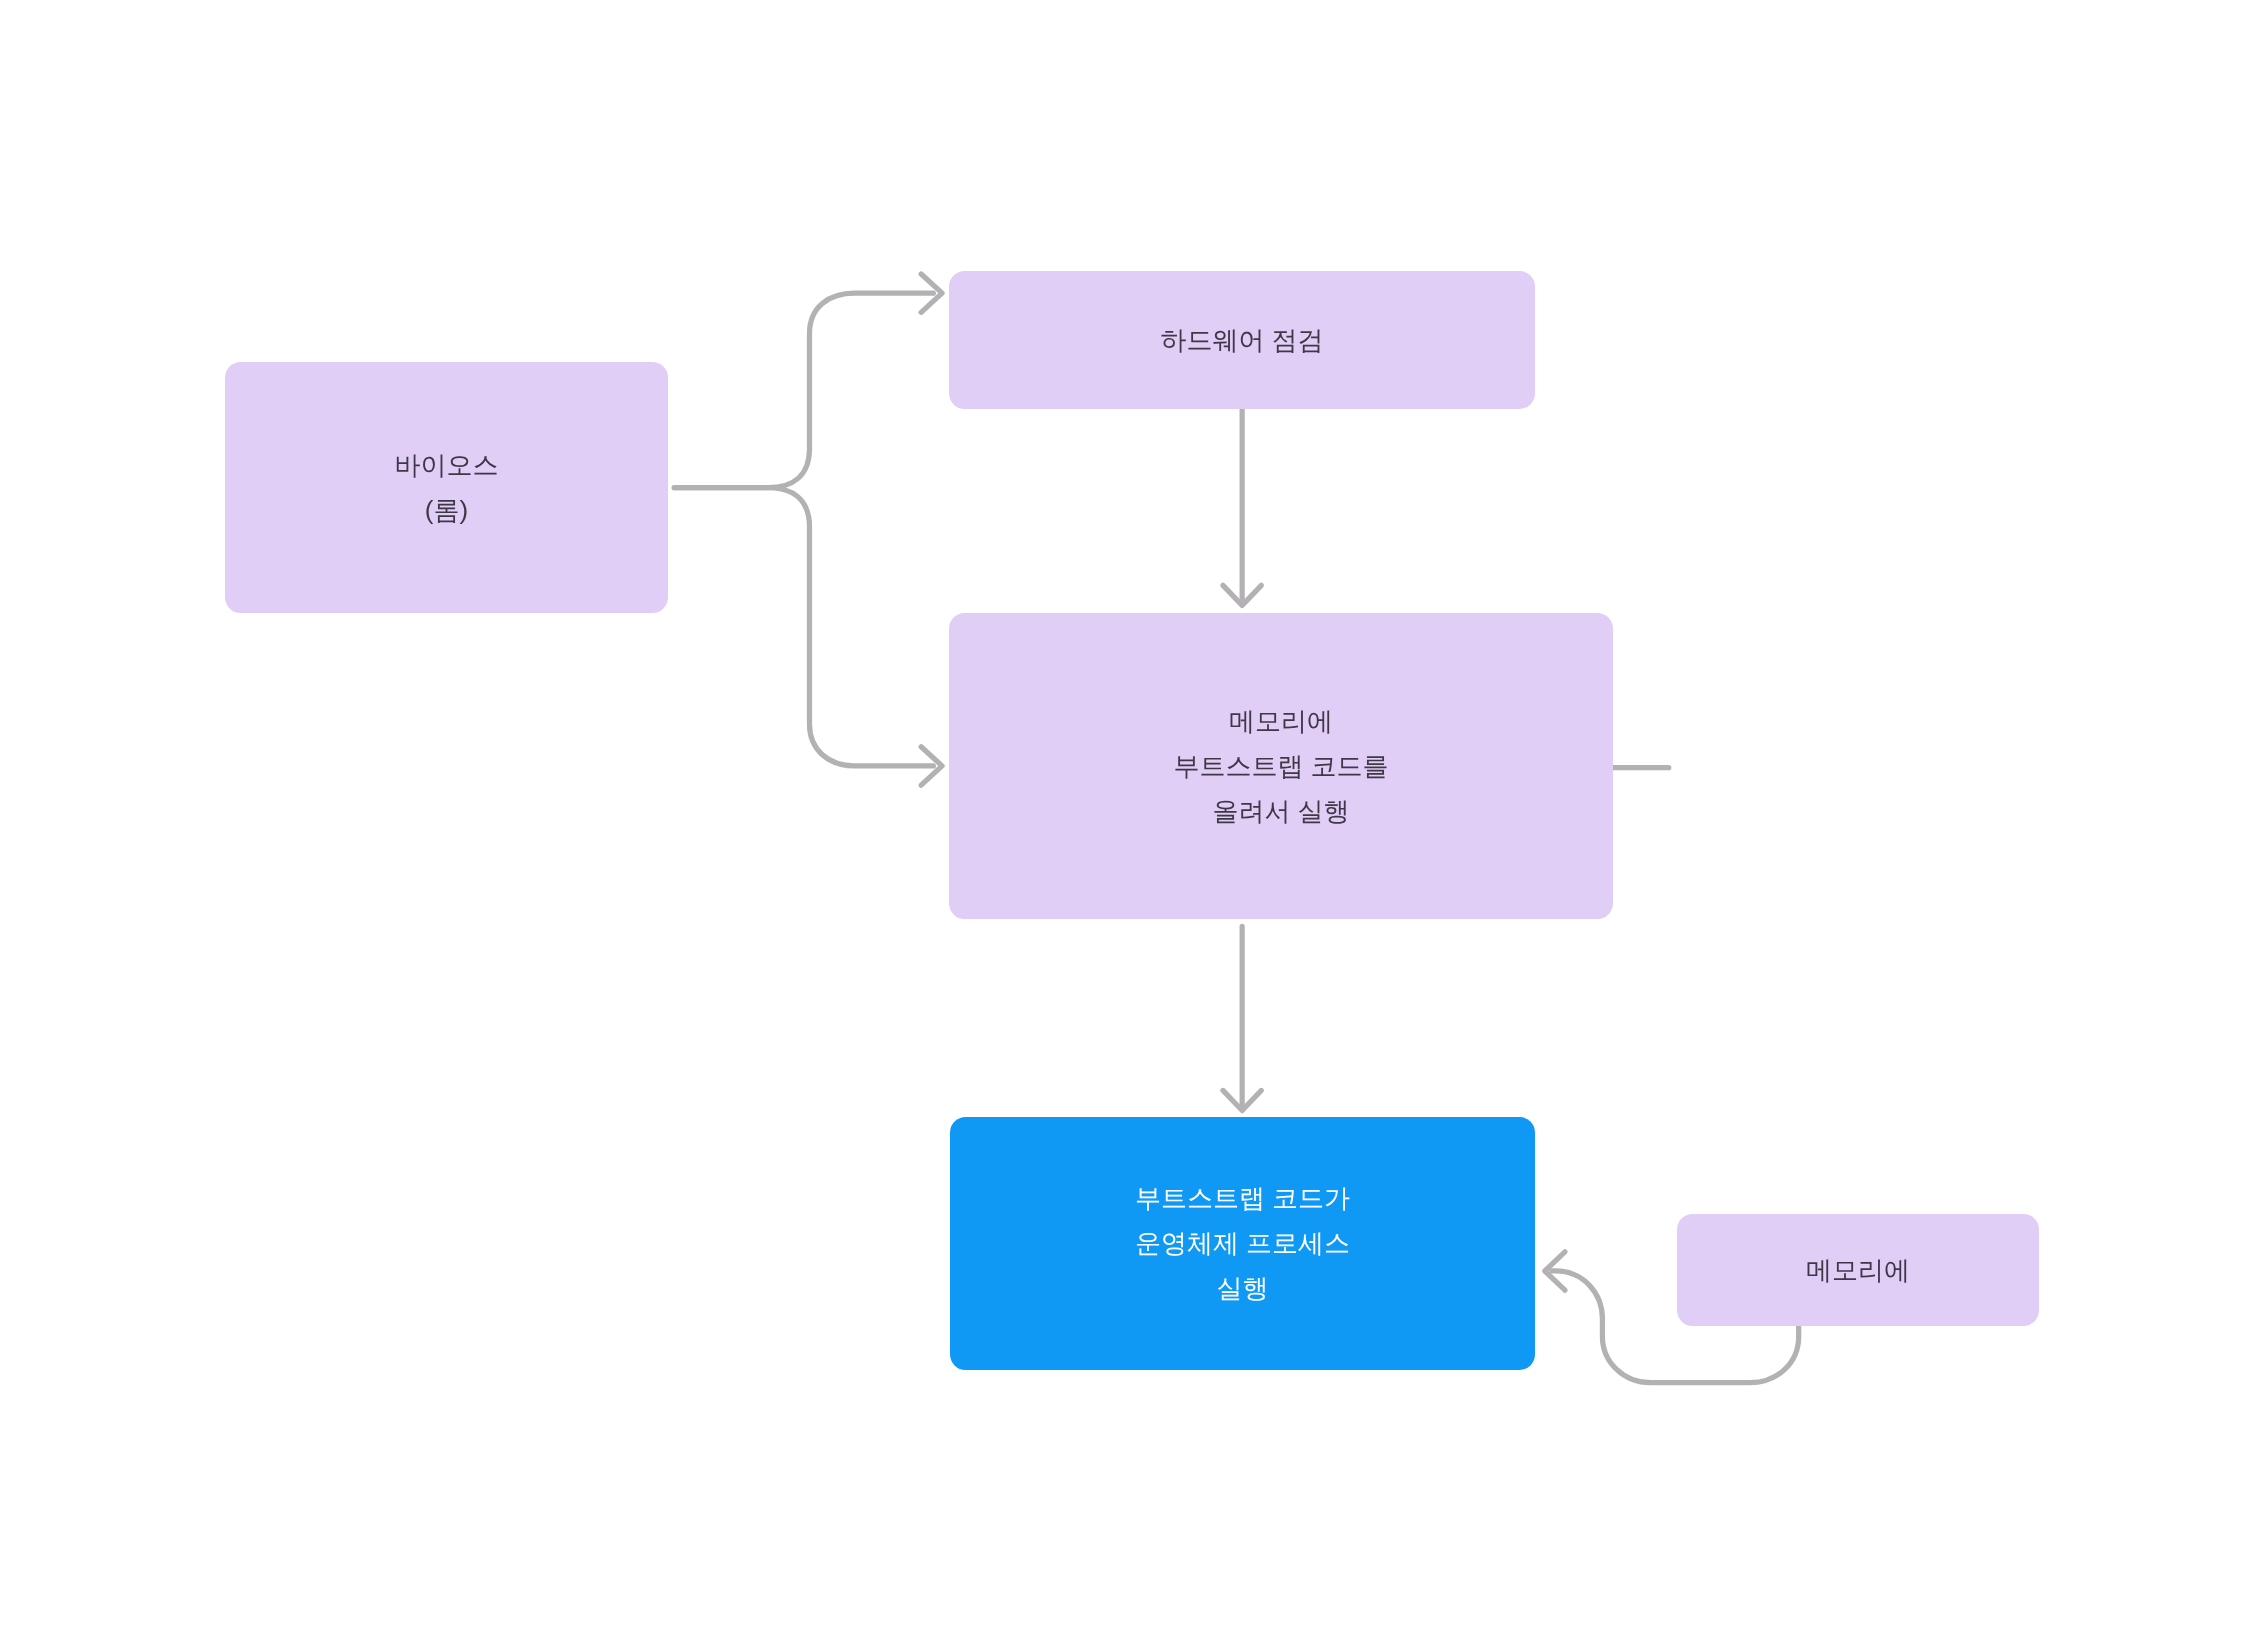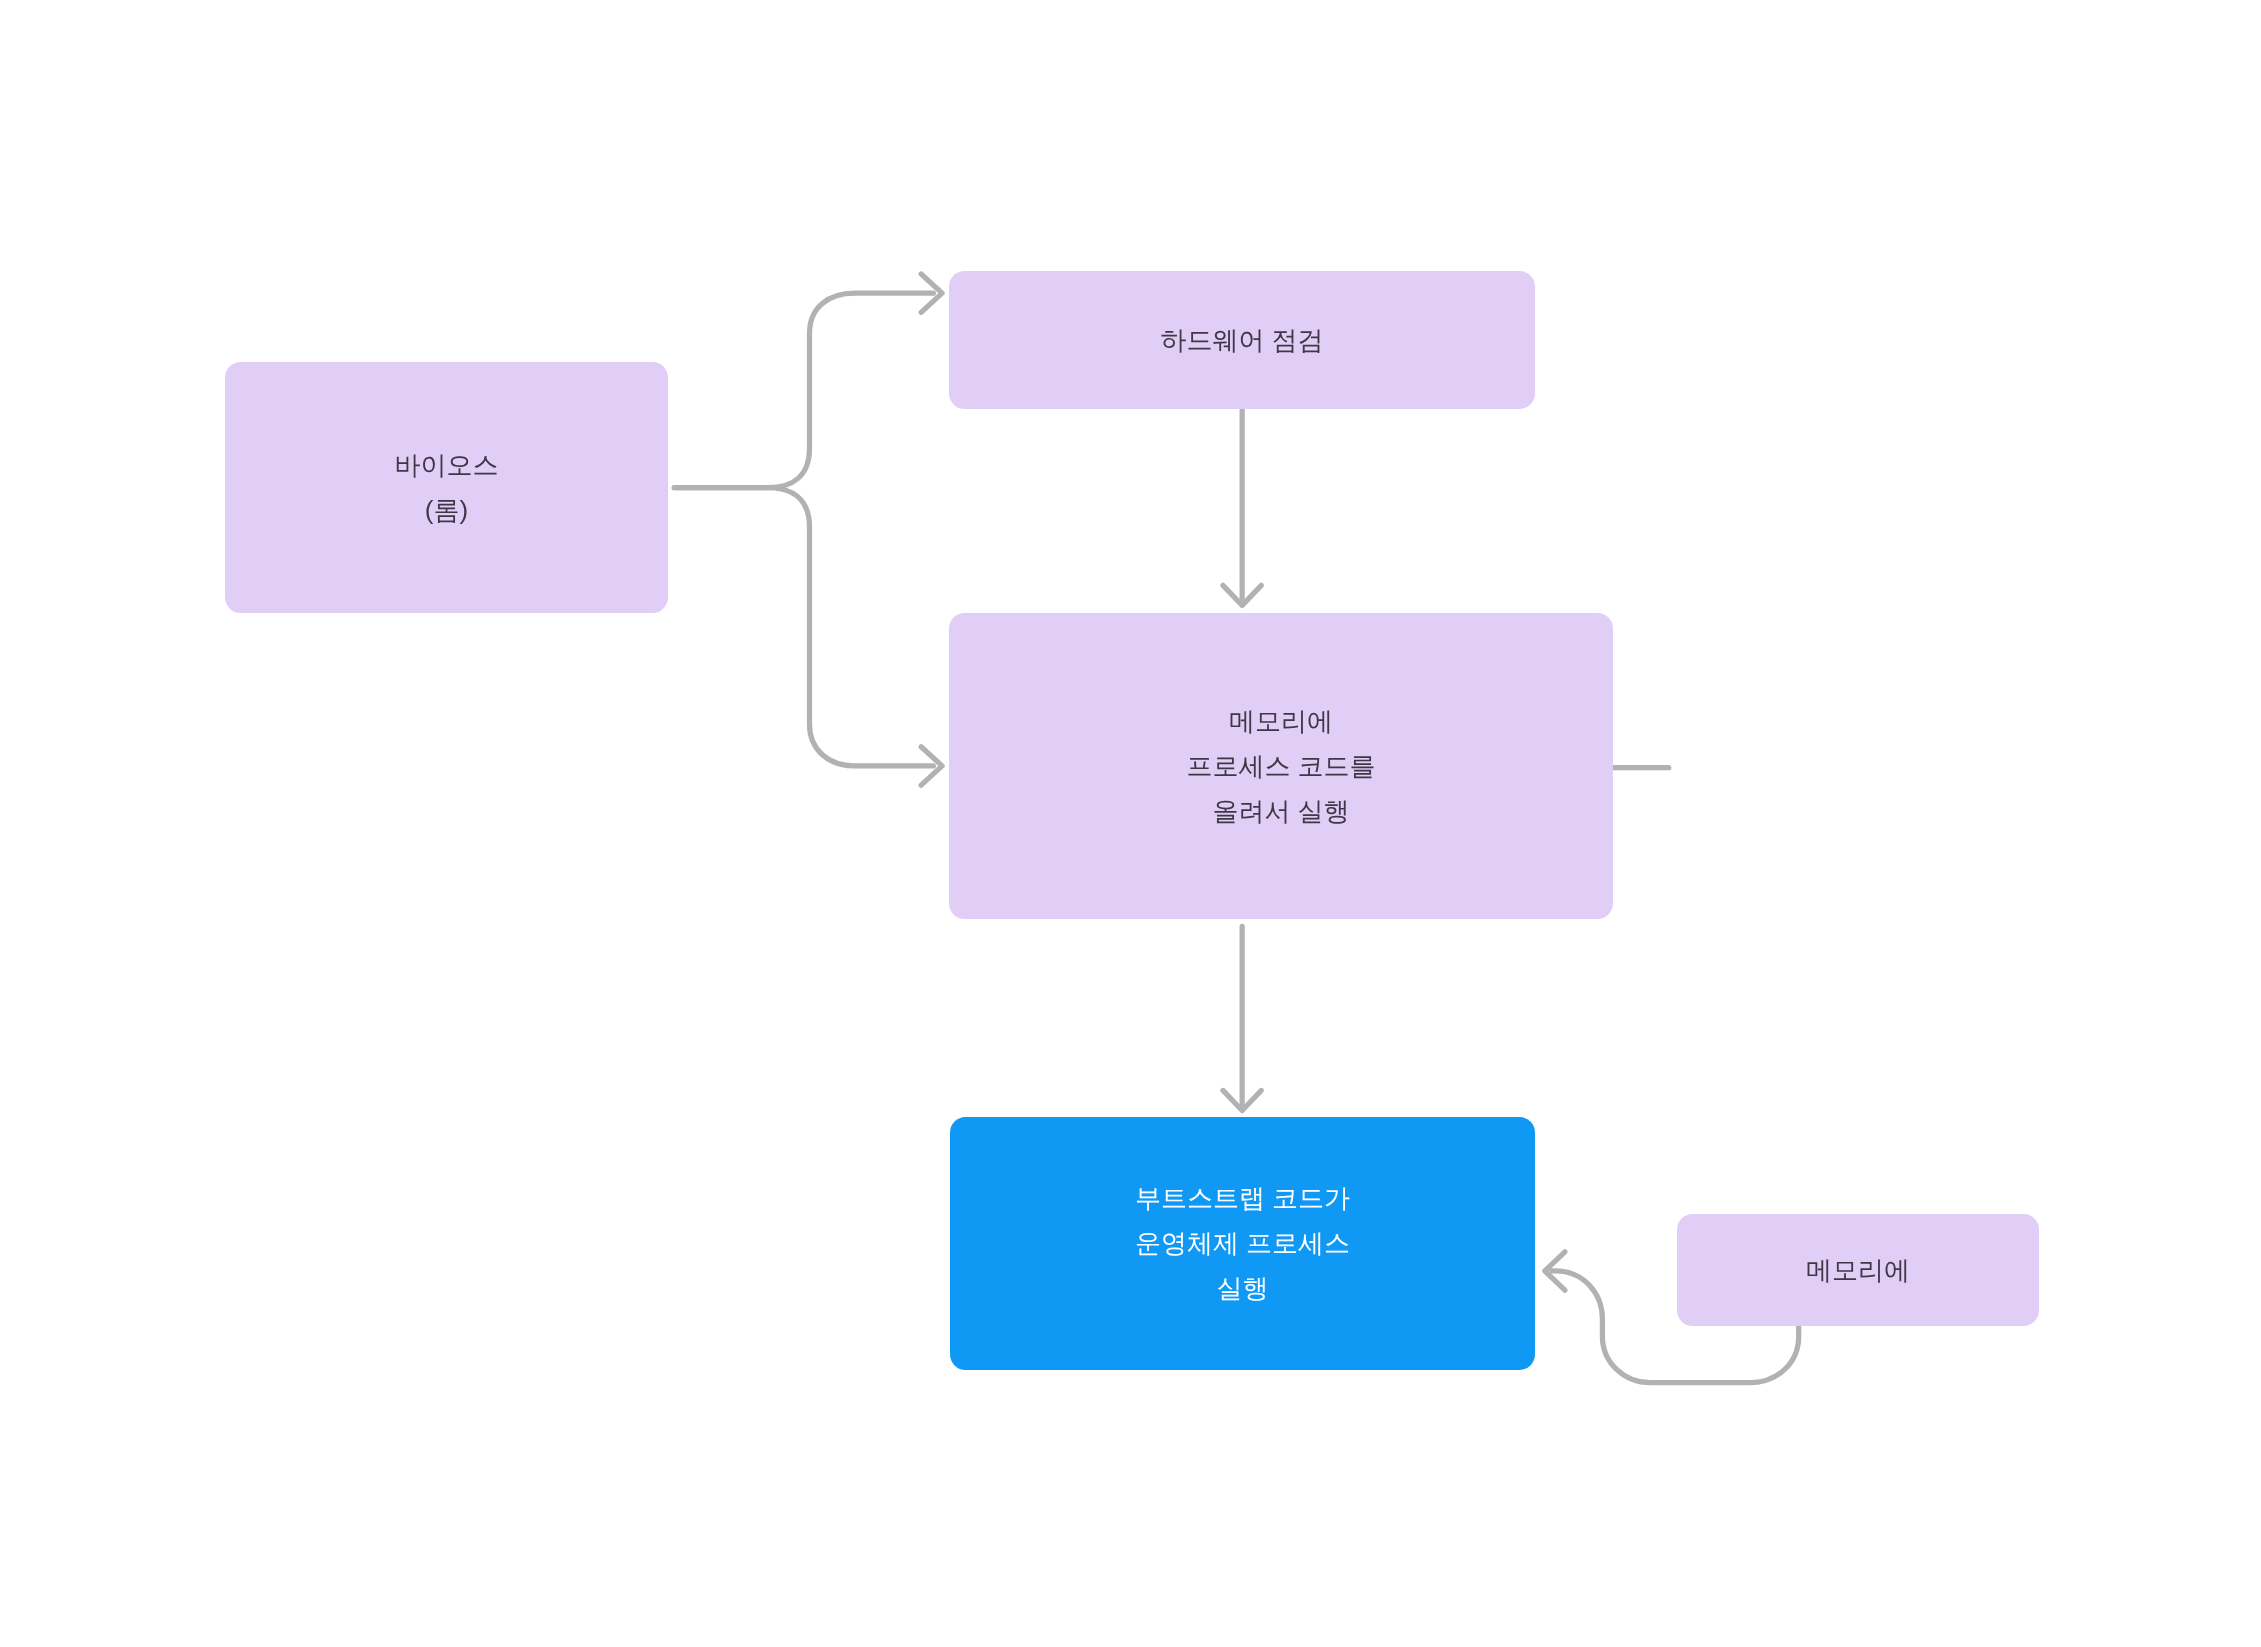--- a/index.html
+++ b/index.html
@@ -82,21 +82,21 @@
     <div>바이오스</div>
     <div>(롬)</div>
   </div>
 
   <div class="node node-hardware-check">
     <div>하드웨어 점검</div>
   </div>
 
   <div class="node node-load-bootstrap">
     <div>메모리에</div>
-    <div>프로세스 코드를</div>
+    <div>부트스트랩 코드를</div>
     <div>올려서 실행</div>
   </div>
 
 
   <div class="node accent node-run-os">
     <div>부트스트랩 코드가</div>
     <div>운영체제 프로세스</div>
     <div>실행</div>
   </div>
 

